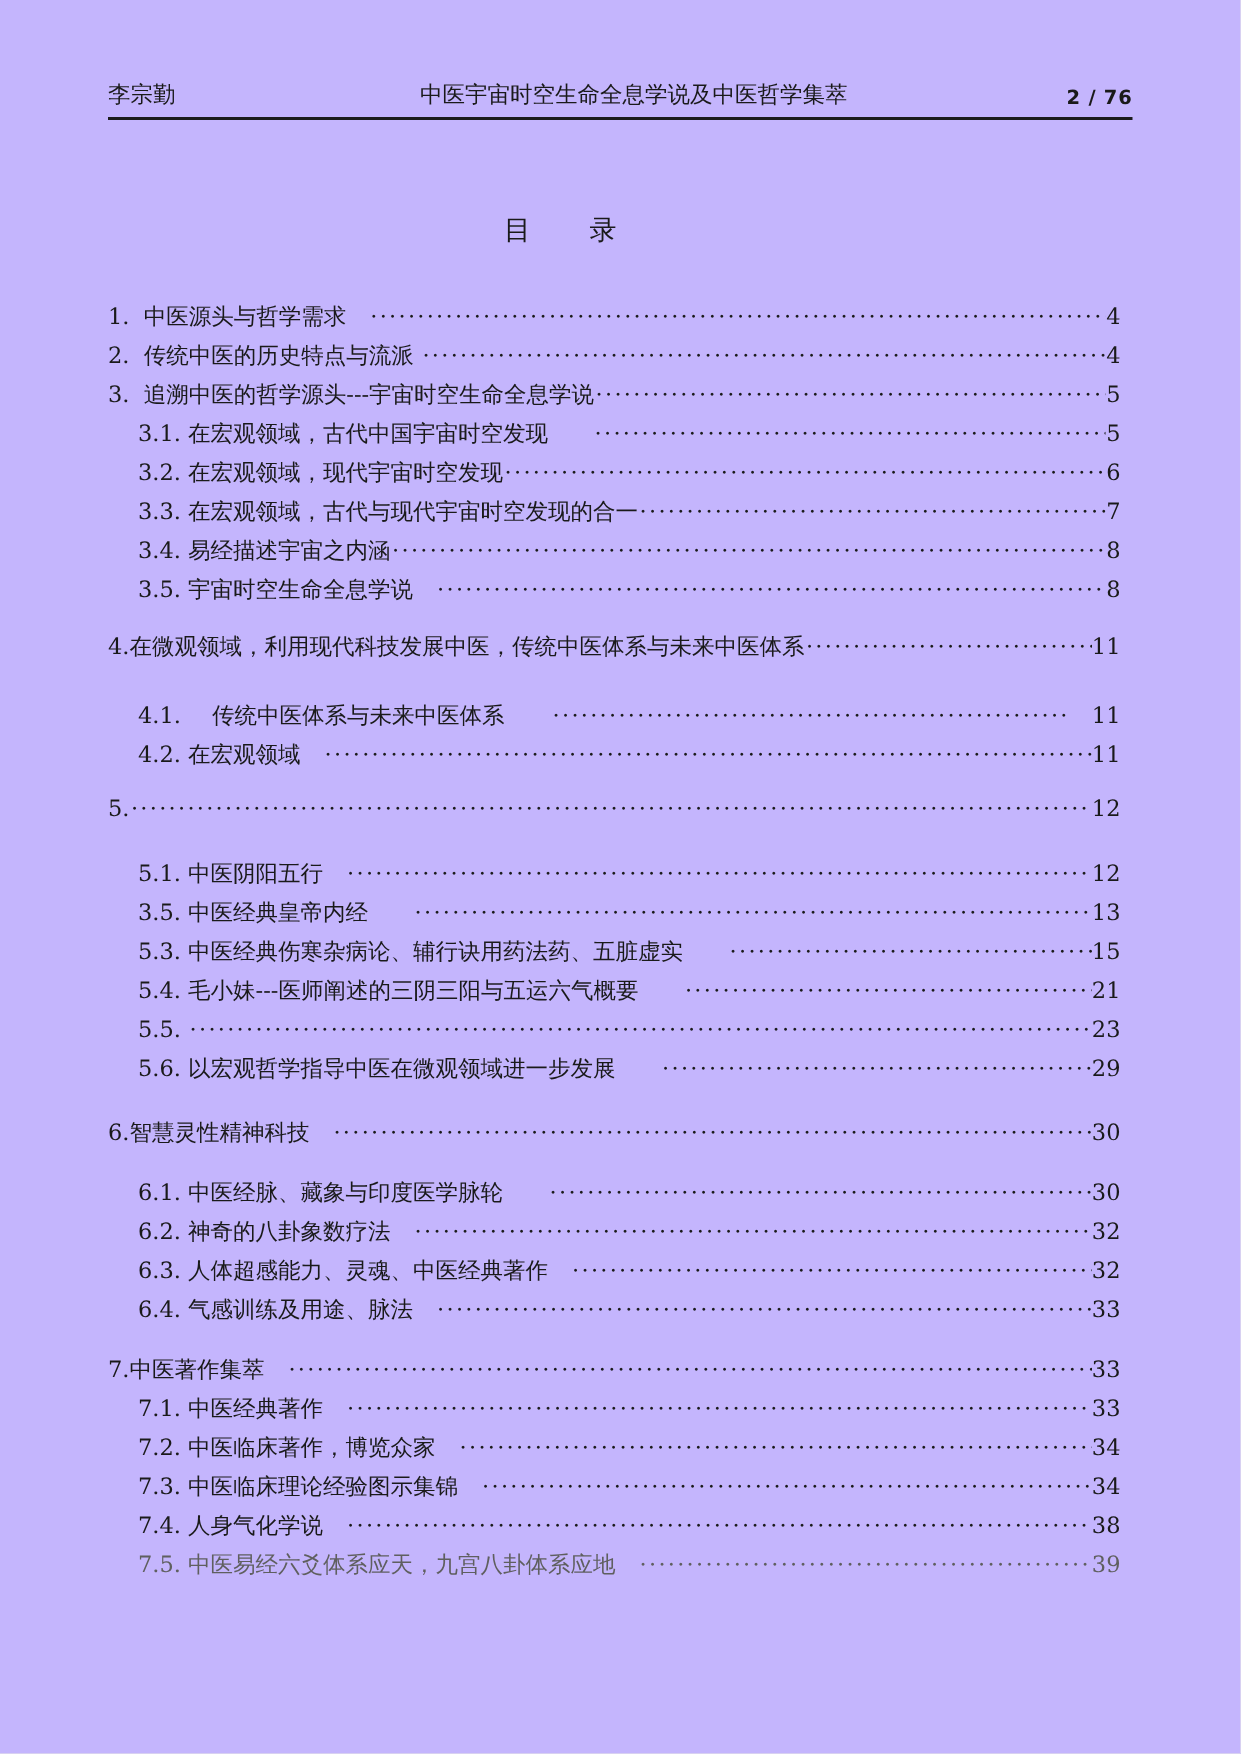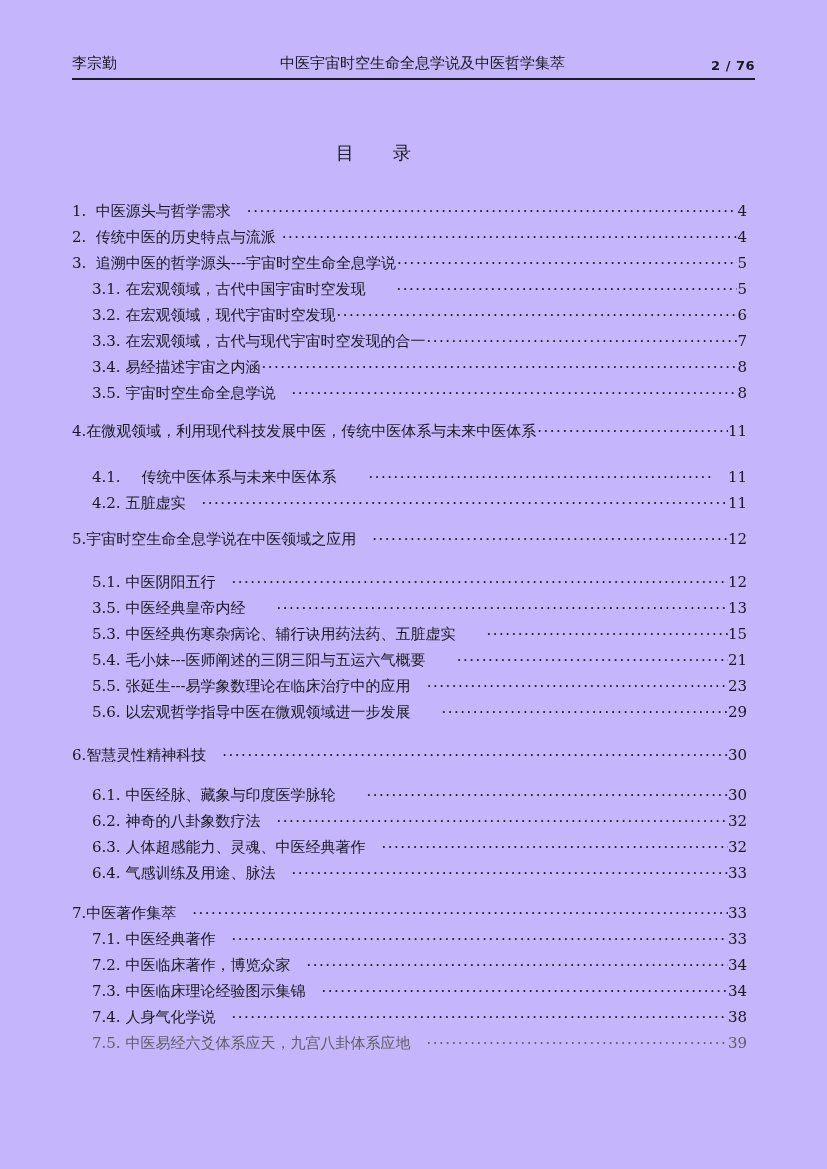--- a/index.html
+++ b/index.html
@@ -126,27 +126,26 @@
         <span class="pagenum">11</span>
       </div>
       <div class="row lv2" style="margin-top: 20px; gap: 16px;">
         <span class="num">4.1. </span>
         <span class="text">传统中医体系与未来中医体系　</span>
         <span class="leader">············································································································································································································································································································</span>
         <span class="pagenum">11</span>
       </div>
       <div class="row lv2">
         <span class="num">4.2. </span>
-        <span class="text">五脏虚实　</span>
+        <span class="text">在宏观领域　</span>
         <span class="leader">············································································································································································································································································································</span>
         <span class="pagenum">11</span>
       </div>
       <div class="row lv1" style="margin-top: 10px;">
         <span class="num">5.</span>
-        <span class="text">宇宙时空生命全息学说在中医领域之应用　</span>
         <span class="leader">············································································································································································································································································································</span>
         <span class="pagenum">12</span>
       </div>
       <div class="row lv2" style="margin-top: 17px;">
         <span class="num">5.1. </span>
         <span class="text">中医阴阳五行　</span>
         <span class="leader">············································································································································································································································································································</span>
         <span class="pagenum">12</span>
       </div>
       <div class="row lv2">
@@ -162,21 +161,20 @@
         <span class="pagenum">15</span>
       </div>
       <div class="row lv2">
         <span class="num">5.4. </span>
         <span class="text">毛小妹---医师阐述的三阴三阳与五运六气概要　　</span>
         <span class="leader">············································································································································································································································································································</span>
         <span class="pagenum">21</span>
       </div>
       <div class="row lv2">
         <span class="num">5.5. </span>
-        <span class="text">张延生---易学象数理论在临床治疗中的应用　</span>
         <span class="leader">············································································································································································································································································································</span>
         <span class="pagenum">23</span>
       </div>
       <div class="row lv2">
         <span class="num">5.6. </span>
         <span class="text">以宏观哲学指导中医在微观领域进一步发展　　</span>
         <span class="leader">············································································································································································································································································································</span>
         <span class="pagenum">29</span>
       </div>
       <div class="row lv1" style="margin-top: 17px;">

